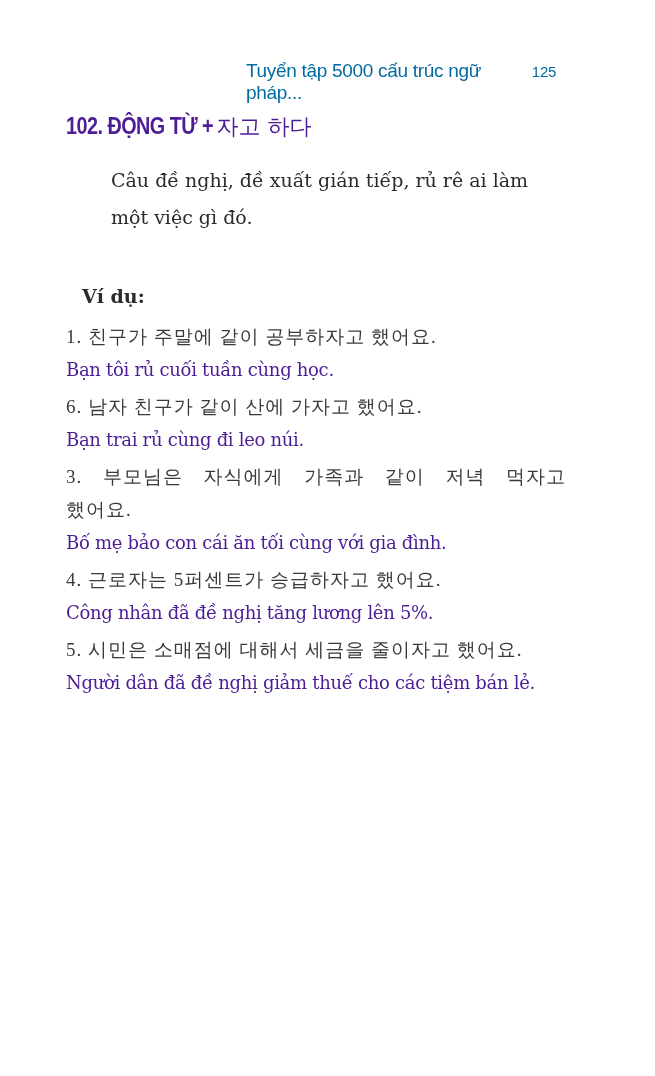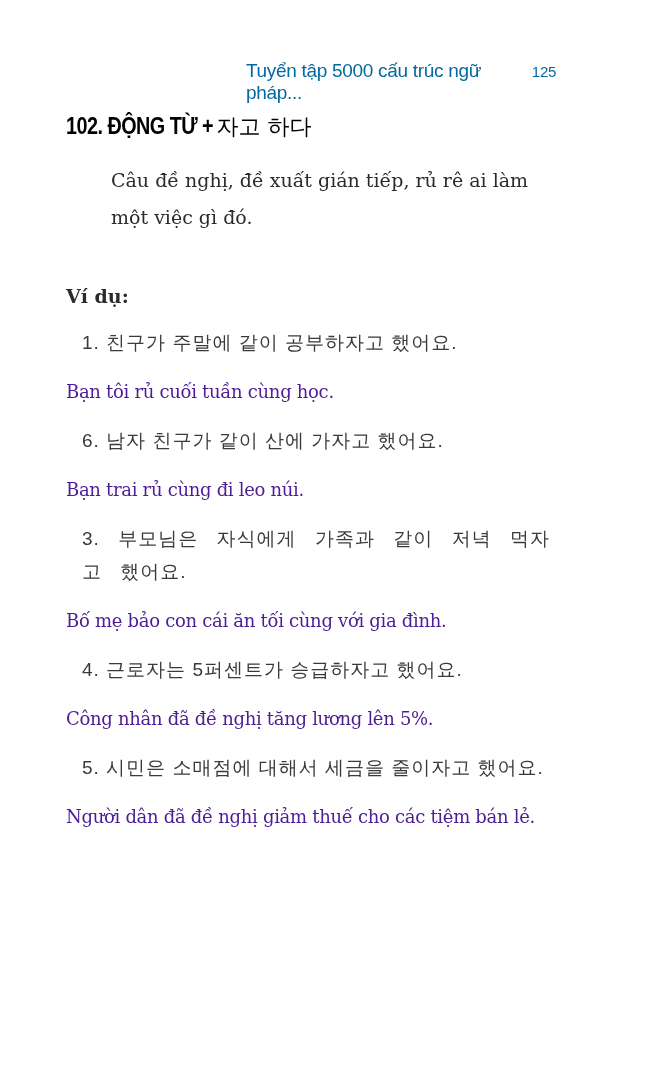--- a/index.html
+++ b/index.html
@@ -29,21 +29,21 @@
       letter-spacing: -0.3px;
     }
     .running-header .page-num {
       font-size: 15px;
     }
     .heading {
       position: absolute;
       top: 112px;
       left: 66px;
       font-size: 23px;
-      color: #000000;
+      color: #4c1d95;
       white-space: nowrap;
     }
     .heading .latin {
       font-family: "Liberation Sans", sans-serif;
       font-weight: bold;
       font-size: 23px;
       letter-spacing: -0.6px;
       transform: scaleX(0.86);
       display: inline-block;
       transform-origin: left center;
@@ -71,29 +71,29 @@
     }
     .examples {
       position: absolute;
       left: 66px;
       top: 282px;
       width: 500px;
       font-size: 19px;
     }
     .examples .label {
       font-weight: bold;
-      margin: 0 0 10px 0;
+      margin: 0 0 10px 16px;
       line-height: 28px;
     }
     .ex-ko {
-      font-family: Liberation Sans, sans-serif;
+      font-family: Liberation Serif, serif;
       font-size: 19px;
       color: #3a3a3a;
       line-height: 33px;
-      margin: 16px;
+      margin: 0;
       letter-spacing: 1px;
       font-weight: 300;
     }
     .ex-ko.justify {
       text-align: justify;
       text-align-last: left;
       word-spacing: 12px;
     }
     .ex-vi {
       font-family: "DejaVu Serif", serif;

